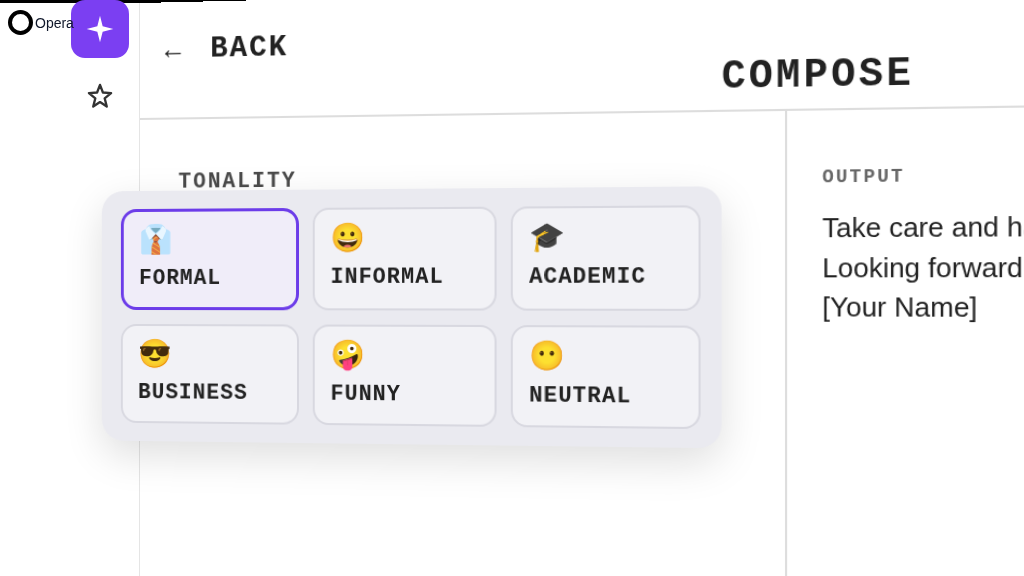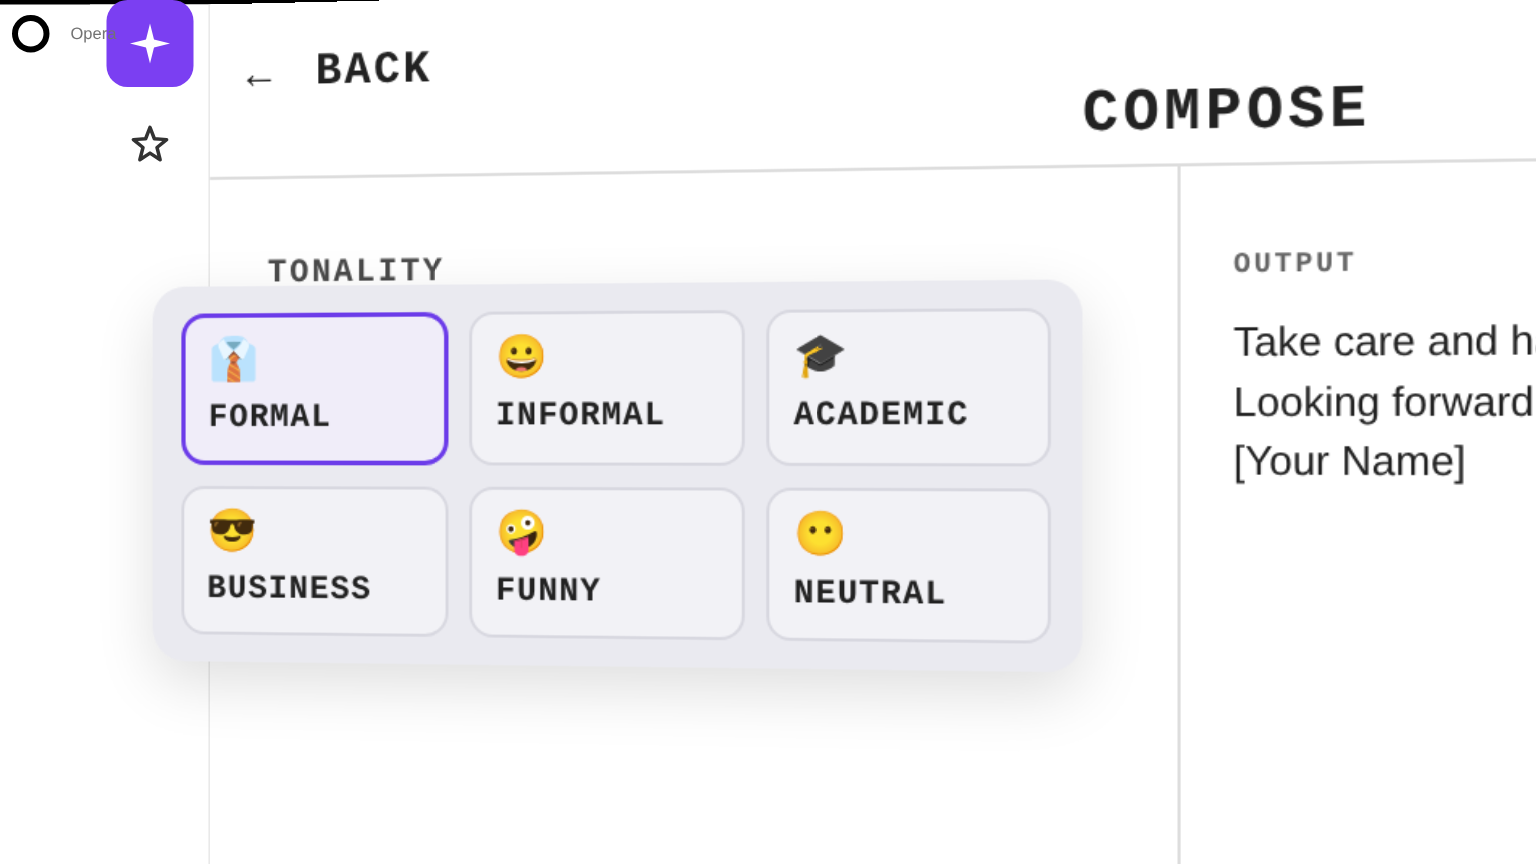--- a/index.html
+++ b/index.html
@@ -32,23 +32,23 @@
       z-index: 10;
     }
     .opera-logo-icon {
       width: 25px;
       height: 25px;
       border-radius: 50%;
       border: 4px solid #000;
       display: inline-block;
     }
     .opera-text {
-      font-size: 11px;
-      color: #737373;
-      margin-left: 14px;
+      font-size: 14px;
+      color: #0f172a;
+      margin-left: 2px;
     }
     .sidebar {
       position: absolute;
       top: 3px;
       left: 60px;
       width: 80px;
       height: 573px;
       background: #fff;
       border-right: 1px solid #e5e5e5;
       display: flex;

